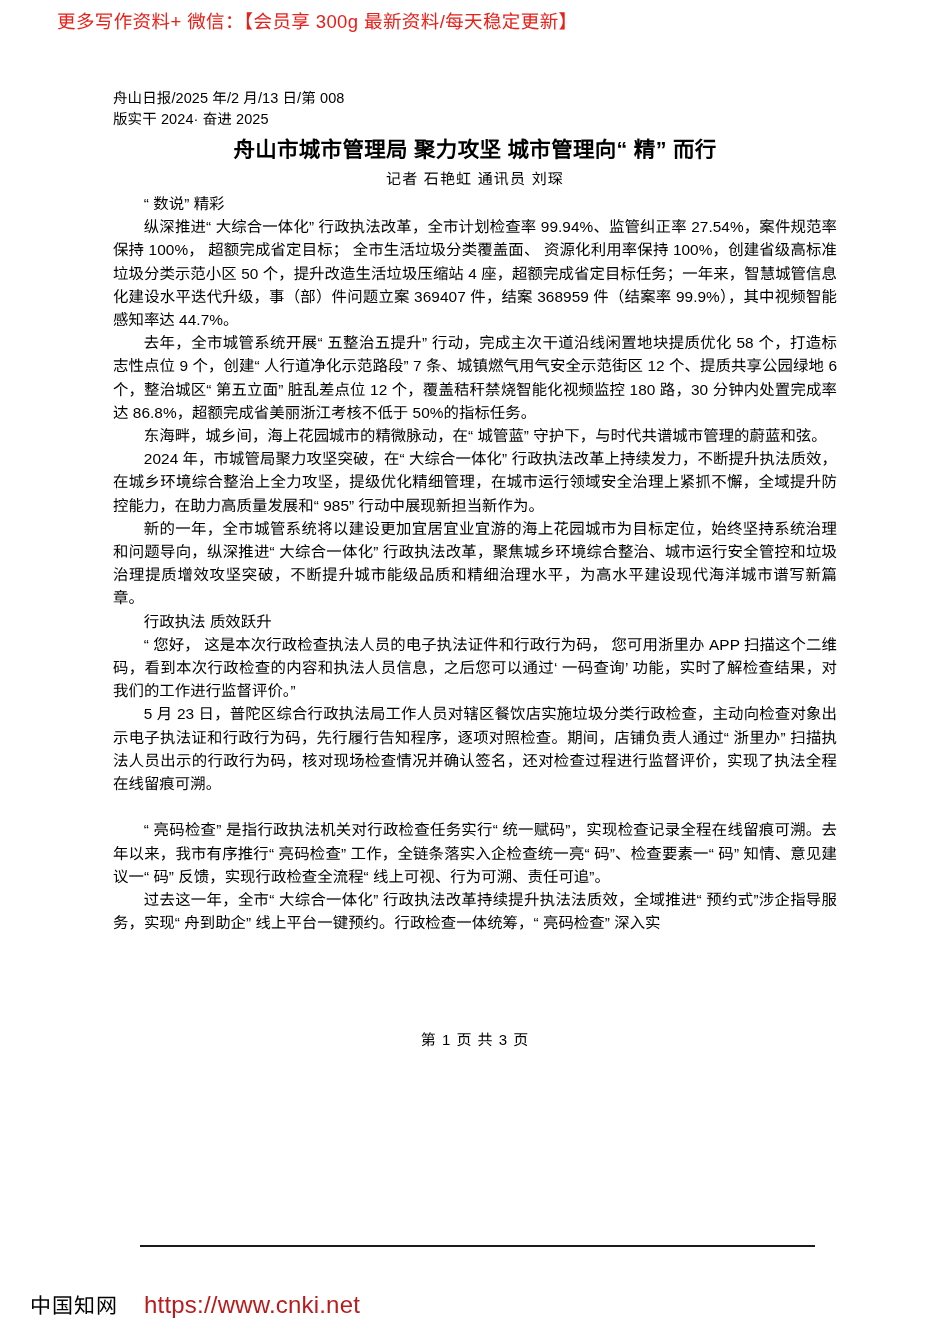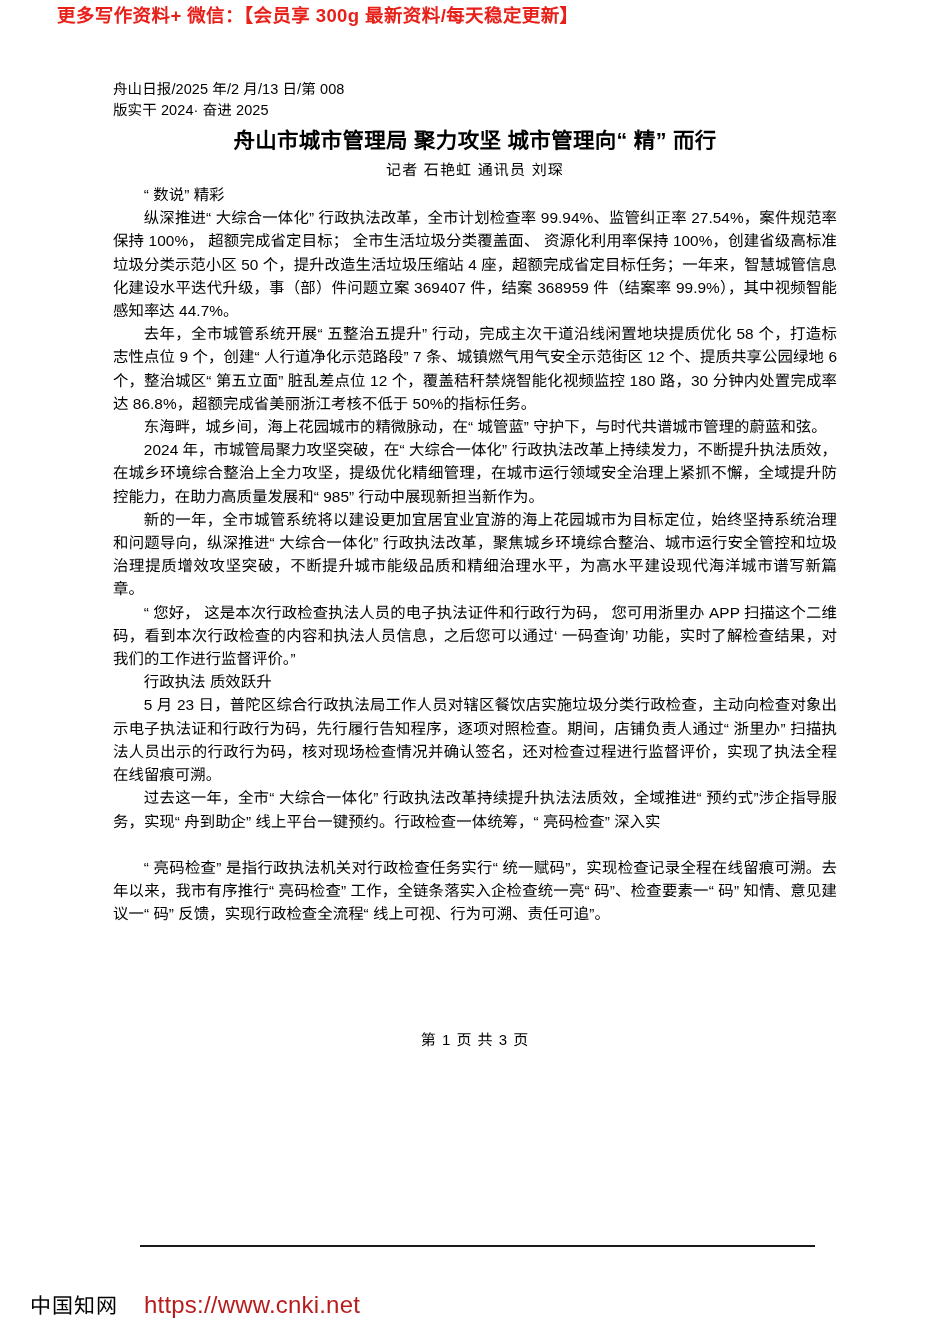--- a/index.html
+++ b/index.html
@@ -13,35 +13,35 @@
     height: 1344px;
     position: relative;
     font-family: "Liberation Sans", "DejaVu Sans", sans-serif;
     color: #000000;
     overflow: hidden;
   }
 
   
   .promo-banner {
     position: absolute;
-    top: 4px;
+    top: 10px;
     left: 57px;
     width: 840px;
     font-size: 18.5px;
-    font-weight: bold;
+    font-weight: normal;
     color: #e8201a;
     letter-spacing: 0.4px;
     white-space: nowrap;
     line-height: 1.35;
   }
 
   
   .page {
     position: absolute;
-    top: 79px;
+    top: 88px;
     left: 113px;
     width: 724px;
   }
 
   .dateline {
     font-size: 14.5px;
     line-height: 21px;
     color: #000;
     margin: 0 0 2px 0;
     letter-spacing: 0.1px;
@@ -141,25 +141,25 @@
 
   <div class="byline">记者  石艳虹  通讯员  刘琛</div>
 
   <div class="body-text">
     <p class="indent">“ 数说” 精彩</p>
     <p class="indent">纵深推进“ 大综合一体化” 行政执法改革，全市计划检查率 99.94%、监管纠正率 27.54%，案件规范率保持 100%， 超额完成省定目标； 全市生活垃圾分类覆盖面、 资源化利用率保持 100%，创建省级高标准垃圾分类示范小区 50 个，提升改造生活垃圾压缩站 4 座，超额完成省定目标任务；一年来，智慧城管信息化建设水平迭代升级，事（部）件问题立案 369407 件，结案 368959 件（结案率 99.9%），其中视频智能感知率达 44.7%。</p>
     <p class="indent">去年，全市城管系统开展“ 五整治五提升” 行动，完成主次干道沿线闲置地块提质优化 58 个，打造标志性点位 9 个，创建“ 人行道净化示范路段” 7 条、城镇燃气用气安全示范街区 12 个、提质共享公园绿地 6 个，整治城区“ 第五立面” 脏乱差点位 12 个，覆盖秸秆禁烧智能化视频监控 180 路，30 分钟内处置完成率达 86.8%，超额完成省美丽浙江考核不低于 50%的指标任务。</p>
     <p class="indent">东海畔，城乡间，海上花园城市的精微脉动，在“ 城管蓝” 守护下，与时代共谱城市管理的蔚蓝和弦。</p>
     <p class="indent">2024 年，市城管局聚力攻坚突破，在“ 大综合一体化” 行政执法改革上持续发力，不断提升执法质效，在城乡环境综合整治上全力攻坚，提级优化精细管理，在城市运行领域安全治理上紧抓不懈，全域提升防控能力，在助力高质量发展和“ 985” 行动中展现新担当新作为。</p>
     <p class="indent">新的一年，全市城管系统将以建设更加宜居宜业宜游的海上花园城市为目标定位，始终坚持系统治理和问题导向，纵深推进“ 大综合一体化” 行政执法改革，聚焦城乡环境综合整治、城市运行安全管控和垃圾治理提质增效攻坚突破，不断提升城市能级品质和精细治理水平，为高水平建设现代海洋城市谱写新篇章。</p>
+    <p class="indent">行政执法 质效跃升</p>
     <p class="indent">“ 您好， 这是本次行政检查执法人员的电子执法证件和行政行为码， 您可用浙里办 APP 扫描这个二维码，看到本次行政检查的内容和执法人员信息，之后您可以通过‘ 一码查询’ 功能，实时了解检查结果，对我们的工作进行监督评价。”</p>
-    <p class="indent">行政执法 质效跃升</p>
     <p class="indent">5 月 23 日，普陀区综合行政执法局工作人员对辖区餐饮店实施垃圾分类行政检查，主动向检查对象出示电子执法证和行政行为码，先行履行告知程序，逐项对照检查。期间，店铺负责人通过“ 浙里办” 扫描执法人员出示的行政行为码，核对现场检查情况并确认签名，还对检查过程进行监督评价，实现了执法全程在线留痕可溯。</p>
+    <p class="indent gap-before">“ 亮码检查” 是指行政执法机关对行政检查任务实行“ 统一赋码”，实现检查记录全程在线留痕可溯。去年以来，我市有序推行“ 亮码检查” 工作，全链条落实入企检查统一亮“ 码”、检查要素一“ 码” 知情、意见建议一“ 码” 反馈，实现行政检查全流程“ 线上可视、行为可溯、责任可追”。</p>
     <p class="indent">过去这一年，全市“ 大综合一体化” 行政执法改革持续提升执法法质效，全域推进“ 预约式”涉企指导服务，实现“ 舟到助企” 线上平台一键预约。行政检查一体统筹，“ 亮码检查” 深入实</p>
-    <p class="indent gap-before">“ 亮码检查” 是指行政执法机关对行政检查任务实行“ 统一赋码”，实现检查记录全程在线留痕可溯。去年以来，我市有序推行“ 亮码检查” 工作，全链条落实入企检查统一亮“ 码”、检查要素一“ 码” 知情、意见建议一“ 码” 反馈，实现行政检查全流程“ 线上可视、行为可溯、责任可追”。</p>
   </div>
 </div>
 
 <div class="page-footer">
   <span class="inner">第 1 页 共 3 页</span>
 </div>
 
 <div class="cnki-rule"></div>
 <div class="cnki-mark">
   <span class="cnki-logo">中国知网</span>

